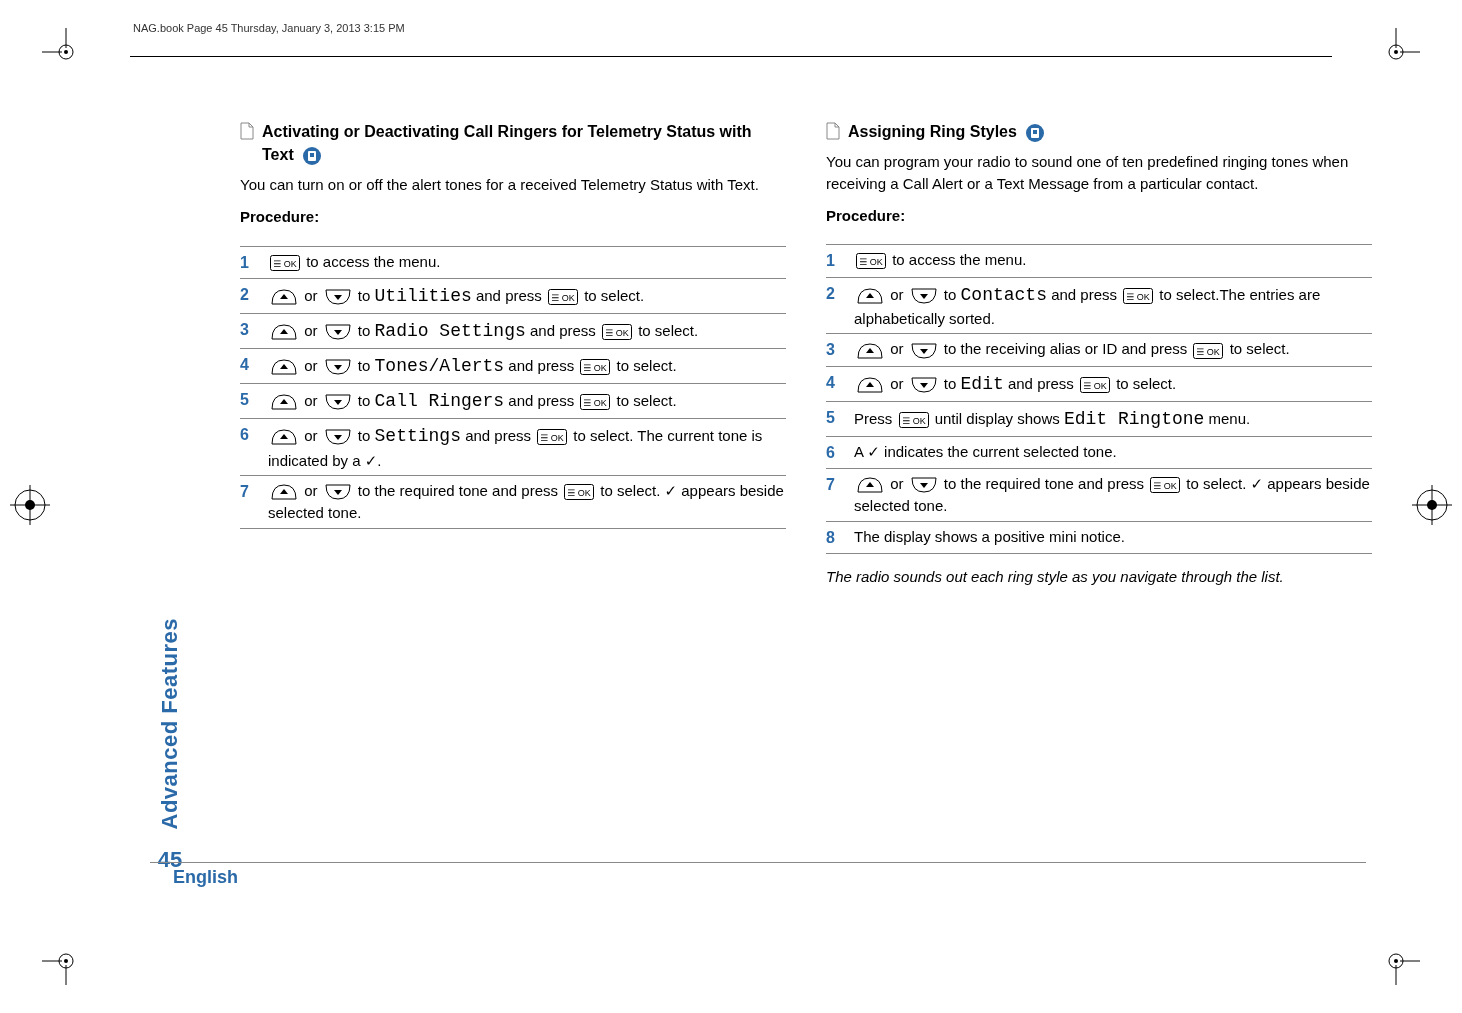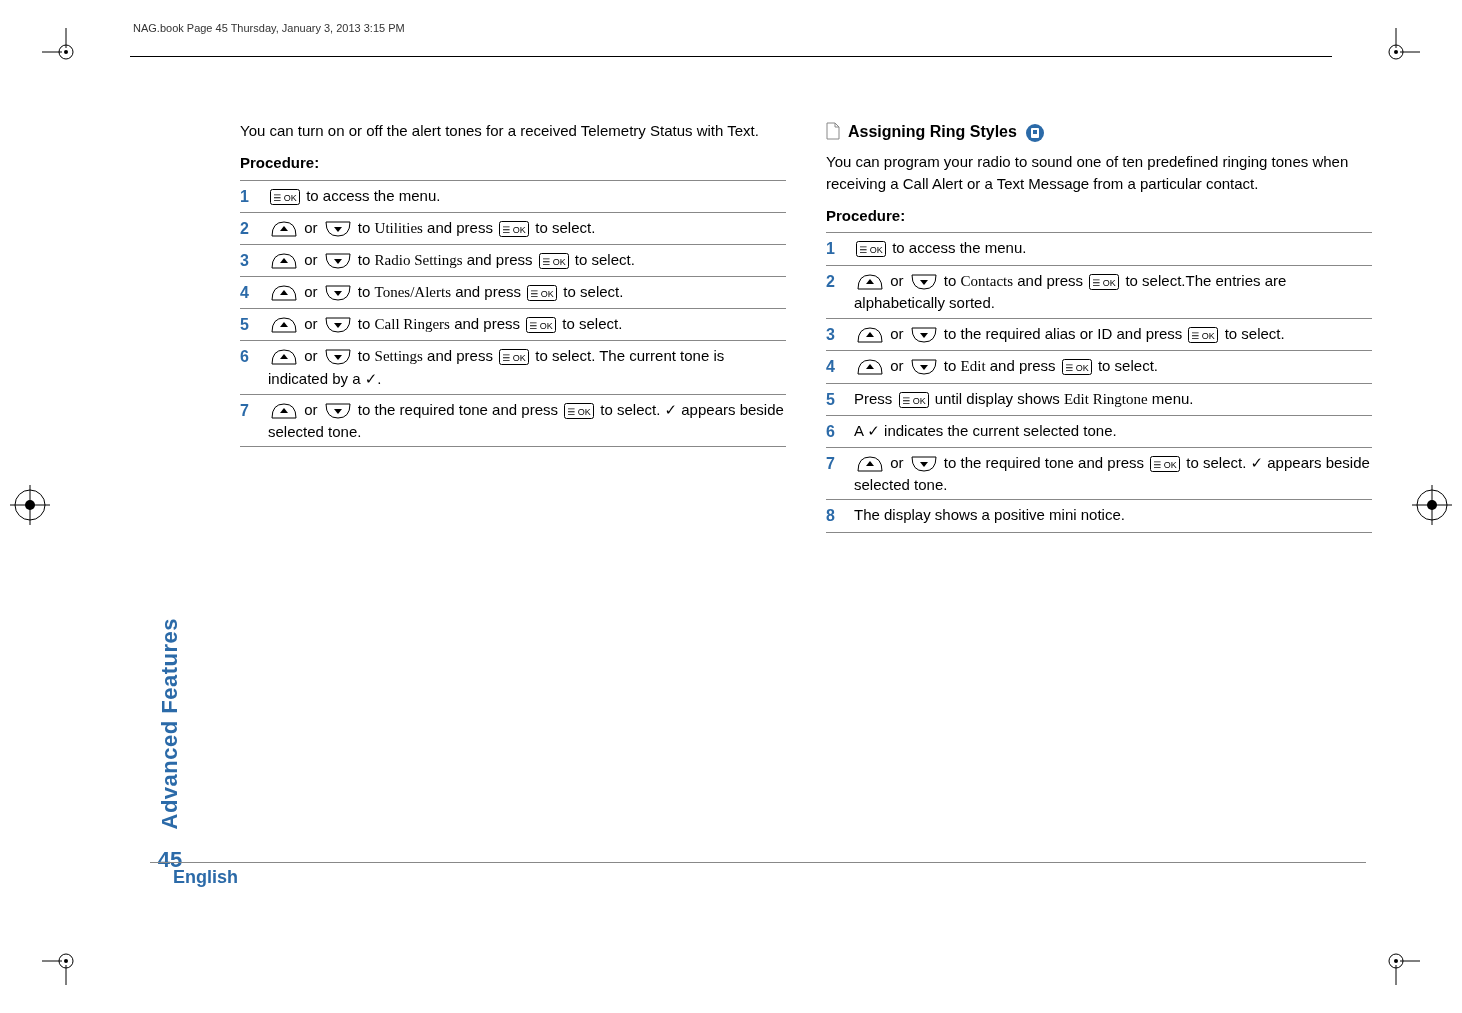--- a/index.html
+++ b/index.html
@@ -88,42 +88,42 @@
       font-size: 16px;
     }
     .badge-icon {
       display: inline-flex;
       width: 20px;
       height: 20px;
       vertical-align: middle;
       margin-left: 4px;
     }
     .intro { margin-bottom: 10px; }
-    .proc-label { font-weight: bold; margin-bottom: 6px; font-size: 15px; }
+    .proc-label { font-weight: bold; margin-bottom: 18px; font-size: 15px; }
     .step {
       display: flex;
       gap: 14px;
       padding: 4px 0;
     }
     .step + .step { border-top: 0.5px solid #888; }
     .step:last-child { border-bottom: 0.5px solid #888; }
     .step-num {
       color: #2b6aa8;
       font-weight: bold;
       font-size: 16px;
       width: 14px;
       flex-shrink: 0;
     }
     .step-body { flex: 1; }
     .btn-icon {
       display: inline-flex;
       vertical-align: middle;
       margin: 0 2px;
     }
-    .mono { font-family: Liberation Serif, serif; font-size: 15px; }
+    .mono { font-family: Liberation Mono, monospace; font-size: 18px; }
     .footer-lang {
       position: absolute;
       bottom: 125px;
       left: 173px;
       color: #2b6aa8;
       font-weight: bold;
       font-size: 18px;
     }
     .footer-line {
       position: absolute;
@@ -193,20 +193,38 @@
 
 <div class="page-content">
   <div class="sidebar">
     <div class="sidebar-label">Advanced Features</div>
     <div class="page-number">45</div>
   </div>
 
   <div class="columns">
 
     <div class="column">
+      <div class="section-title">
+        <span class="doc-icon">
+          <svg width="14" height="18" viewBox="0 0 14 18">
+              <path d="M1 1 h8 l4 4 v12 h-12 z" fill="none" stroke="#888" stroke-width="1"></path>
+              <path d="M9 1 v4 h4" fill="none" stroke="#888"></path>
+            </svg>
+        </span>
+        <span class="section-title-text">
+          <span>Activating or Deactivating Call Ringers for Telemetry Status with Text</span>
+          <span class="badge-icon">
+            <svg width="20" height="20">
+                <circle cx="10" cy="10" r="9" fill="#2b6aa8"></circle>
+                <rect x="6" y="5" width="8" height="10" rx="1" fill="#fff"></rect>
+                <rect x="8" y="7" width="4" height="4" fill="#2b6aa8"></rect>
+              </svg>
+          </span>
+        </span>
+      </div>
 
       <p class="intro">You can turn on or off the alert tones for a received Telemetry Status with Text.</p>
       <p class="proc-label">Procedure:</p>
 
       <div class="step-group">
         <div class="step">
           <span class="step-num">1</span>
           <span class="step-body">
             <span class="btn-icon">
                 <svg width="30" height="16">
@@ -407,21 +425,21 @@
             <span class="btn-icon">
                 <svg width="28" height="16">
                   <path d="M2 15 Q2 1 14 1 Q26 1 26 15 Z" fill="#fff" stroke="#000"></path>
                   <path d="M10 10 L14 5 L18 10 Z" fill="#000"></path>
                 </svg>
               </span><span> or </span><span class="btn-icon">
                 <svg width="28" height="16">
                   <path d="M2 1 Q2 15 14 15 Q26 15 26 1 Z" fill="#fff" stroke="#000"></path>
                   <path d="M10 6 L14 11 L18 6 Z" fill="#000"></path>
                 </svg>
-              </span><span> to the required alias or ID and press </span><span class="btn-icon">
+              </span><span> to the receiving alias or ID and press </span><span class="btn-icon">
                 <svg width="30" height="16">
                   <rect x="0.5" y="0.5" width="29" height="15" rx="2" fill="#fff" stroke="#000"></rect>
                   <text x="15" y="12" font-size="9" text-anchor="middle">☰ OK</text>
                 </svg>
               </span><span> to select.</span>
           </span>
         </div>
         <div class="step">
           <span class="step-num">4</span>
           <span class="step-body">
@@ -478,18 +496,19 @@
                 </svg>
               </span><span> to select. ✓ appears beside selected tone.</span>
           </span>
         </div>
         <div class="step">
           <span class="step-num">8</span>
           <span class="step-body">The display shows a positive mini notice.</span>
         </div>
       </div>
 
+      <p class="italic-note">The radio sounds out each ring style as you navigate through the list.</p>
     </div>
   </div>
 </div>
 
 <div class="footer-line"></div>
 <div class="footer-lang">English</div>
 
 </body></html>

